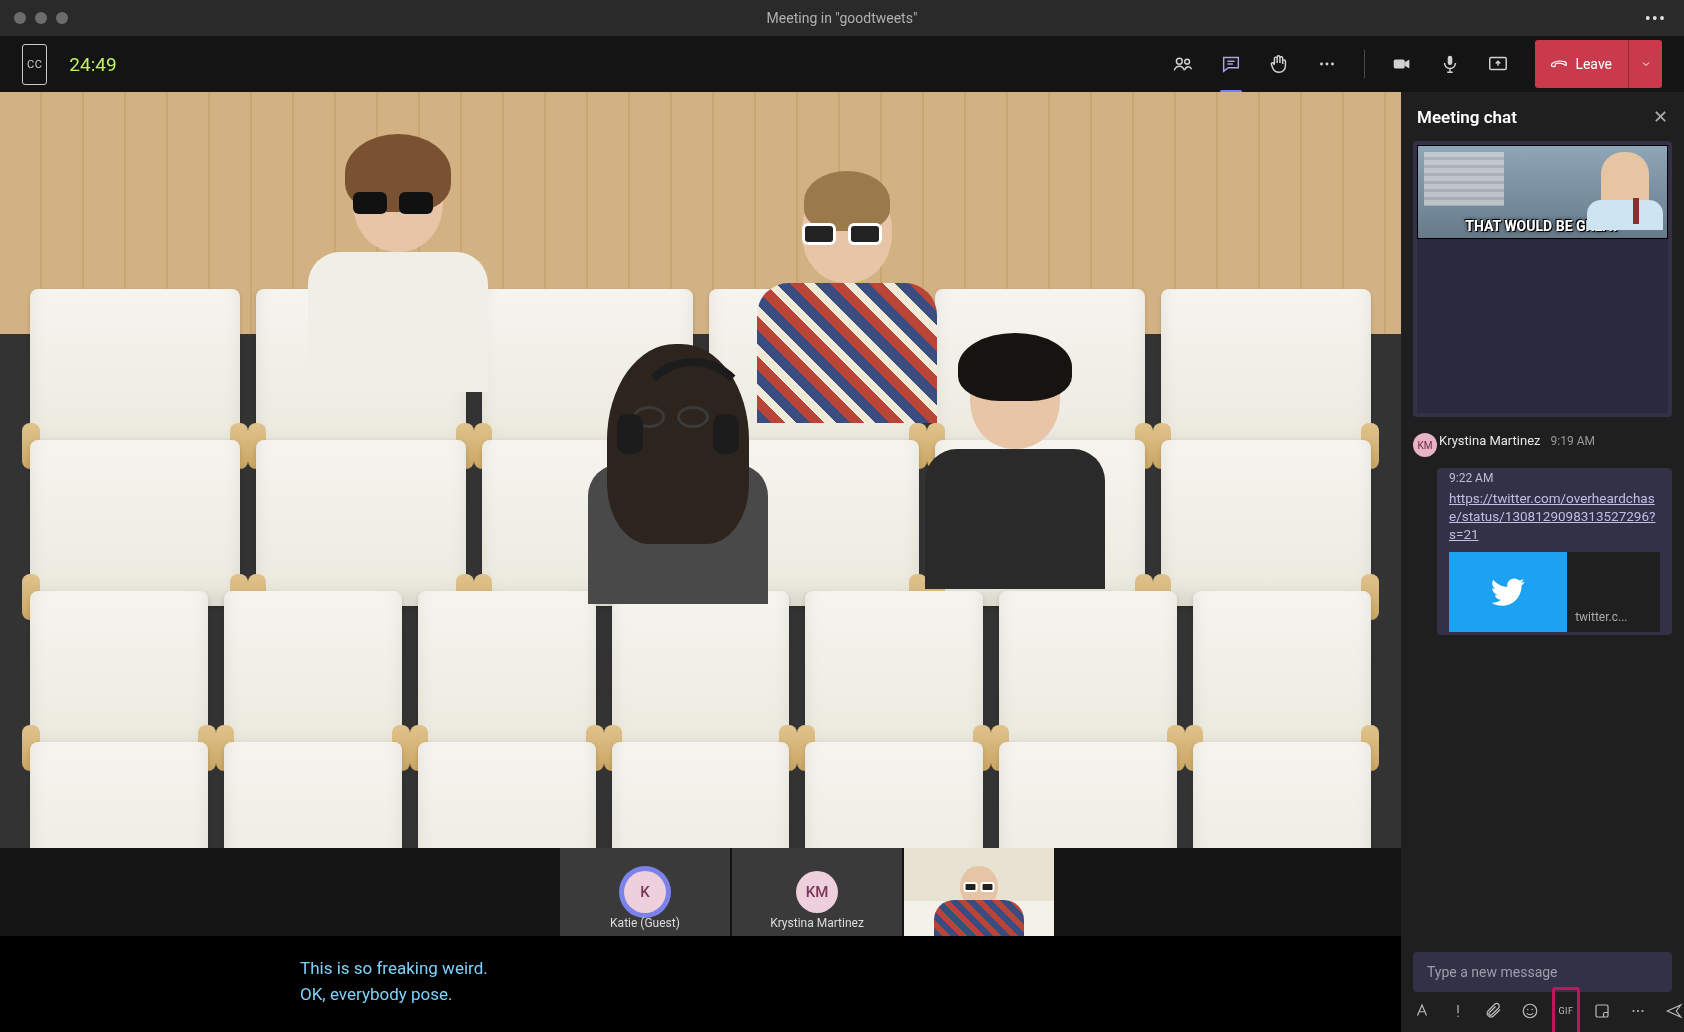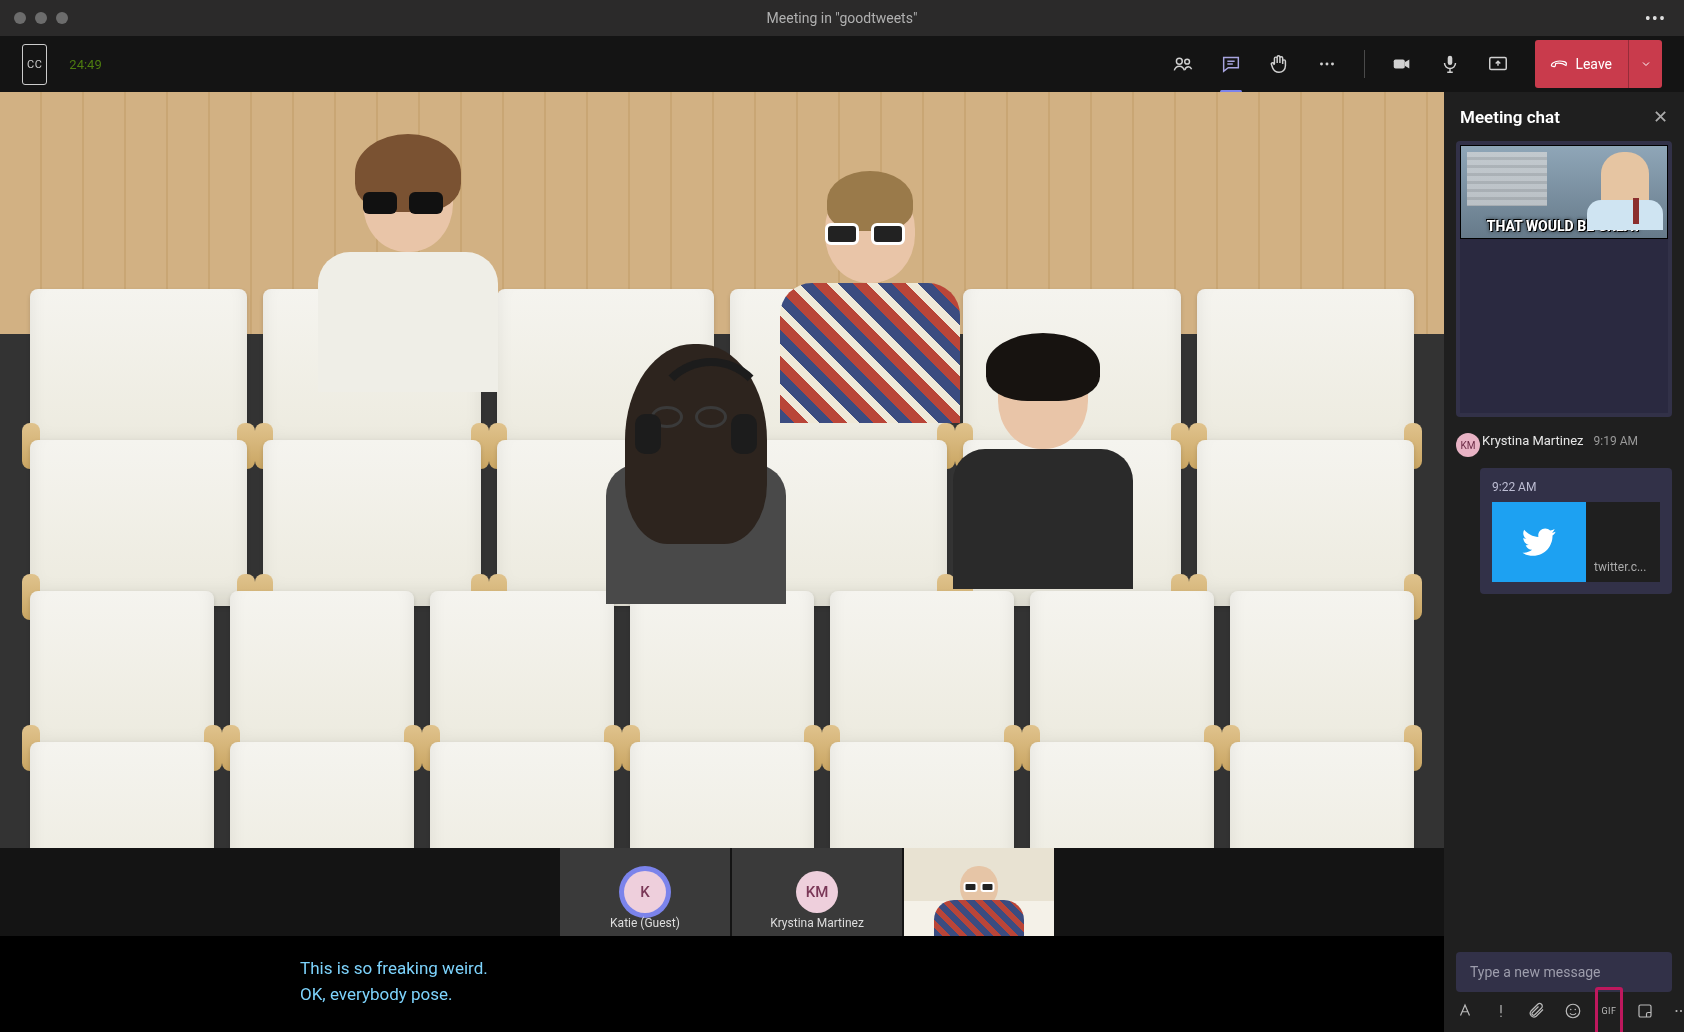--- a/index.html
+++ b/index.html
@@ -17,21 +17,21 @@
   html,body{margin:0;padding:0;width:1684px;height:1032px;background:#000;color:var(--text);overflow:hidden;}
   
   .titlebar{height:36px;background:var(--bg3);display:flex;align-items:center;position:relative;}
   .traffic{display:flex;gap:9px;padding-left:14px;}
   .traffic span{width:12px;height:12px;border-radius:50%;background:#6c6c6c;}
   .title{position:absolute;left:0;right:0;text-align:center;color:#b0b0b0;font-size:14px;}
   .more-top{position:absolute;right:18px;color:#ddd;font-size:18px;letter-spacing:1px;}
   
   .topbar{height:56px;background:var(--bg2);display:flex;align-items:center;padding:0 22px;gap:22px;position:relative;}
   .cc-icon{border:1.5px solid #ccc;border-radius:3px;padding:13px 4px;font-size:11px;color:#ccc;letter-spacing:0.5px;}
-  .timer{color:#4d7c0f;font-size:13px;text-align:right;}
+  .timer{color:#bef264;font-size:19px;text-align:right;}
   .topbar-right{margin-left:auto;display:flex;align-items:center;gap:26px;}
   .icon{width:22px;height:22px;display:flex;align-items:center;justify-content:center;cursor:pointer;}
   .icon svg{width:22px;height:22px;fill:none;stroke:#d1d1d1;stroke-width:1.6;}
   .icon.active svg{stroke:#a8a5e0;}
   .divider-v{width:1px;height:28px;background:#4a4a4a;}
   .leave-btn{display:flex;align-items:center;background:var(--red);color:#fff;height:48px;border-radius:3px;overflow:hidden;}
   .leave-main{display:flex;align-items:center;gap:8px;padding:0 16px;font-size:14px;}
   .leave-drop{width:34px;height:100%;display:flex;align-items:center;justify-content:center;border-left:1px solid rgba(0,0,0,.25);}
   .leave-drop svg{width:12px;height:12px;fill:none;stroke:#fff;stroke-width:2;}
   .phone-svg{width:16px;height:16px;fill:none;stroke:#fff;stroke-width:1.8;transform:rotate(135deg);}
@@ -82,21 +82,21 @@
   .tile.thumb{width:150px;overflow:hidden;display:block;padding:0;}
   .thumb .mini-scene{width:100%;height:100%;background:linear-gradient(#e8e2d2 60%,#f4f1e8 60%);position:relative;}
   .mini-head{position:absolute;left:50%;top:18px;transform:translateX(-50%);width:38px;height:42px;background:#e6c5a6;border-radius:48%;}
   .mini-g{position:absolute;left:50%;top:34px;transform:translateX(-50%);display:flex;gap:3px;}
   .mini-g span{display:block;width:14px;height:10px;background:#222;border:2px solid #fff;border-radius:3px;}
   .mini-body{position:absolute;bottom:0;left:50%;transform:translateX(-50%);width:90px;height:36px;background:repeating-linear-gradient(45deg,#3b4c80 0 6px,#b94538 6px 12px);border-radius:20px 20px 0 0;}
   
   .captions{background:#000;padding:16px 300px 22px;}
   .captions p{margin:6px 0;color:#7dd3fc;font-size:17px;}
   
-  .chat{width:240px;background:#1f1f1f;display:flex;flex-direction:column;}
+  .chat{width:283px;background:#1f1f1f;display:flex;flex-direction:column;}
   .chat-head{display:flex;align-items:center;justify-content:space-between;padding:14px 16px;}
   .chat-head h3{margin:0;font-size:17px;color:#fff;font-weight:600;}
   .close-x{font-size:18px;color:#aaa;cursor:pointer;}
   .chat-body{flex:1;overflow:hidden;padding:0 12px;display:flex;flex-direction:column;gap:16px;}
   .msg{position:relative;}
   .img-card{background:var(--bubble);border-radius:4px;padding:4px;}
   .meme1{height:94px;background:linear-gradient(#8fa6b8,#667a8a);position:relative;display:flex;align-items:flex-end;justify-content:center;color:#fff;font-weight:800;font-size:14px;border:1px solid #000;}
   .meme1 .office-guy{position:absolute;right:18px;top:6px;width:48px;height:62px;background:#e6c5a2;border-radius:22px 22px 10px 10px;}
   .meme1 .office-guy::after{content:"";position:absolute;bottom:-16px;left:-14px;width:76px;height:30px;background:#cfe4f2;border-radius:14px 14px 0 0;}
   .meme1 .susp{position:absolute;right:28px;top:52px;width:6px;height:26px;background:#8b2e2e;}
@@ -111,21 +111,21 @@
   .sus-head{position:absolute;left:20px;top:0;width:100px;height:28px;background:#8a563e;transform:skewY(-2deg);}
   .sus-eye{position:absolute;width:16px;height:16px;background:#fff;border-radius:50%;top:4px;}
   .sus-eye.l{left:26px;} .sus-eye.r{right:26px;}
   .sus-eye::after{content:"";position:absolute;inset:5px;background:#000;border-radius:50%;}
   .sus-mouth{position:absolute;left:48px;top:14px;width:36px;height:10px;background:#b66;border:2px solid #000;border-radius:0 0 14px 14px;}
   .sus-body{position:absolute;left:44px;top:28px;width:46px;height:42px;background:#8a563e;}
   .sus-arm{position:absolute;width:16px;height:46px;background:#3a9a5e;top:26px;}
   .sus-arm.l{left:28px;transform:rotate(-30deg);} .sus-arm.r{right:28px;transform:rotate(30deg);}
   .sus-shirt{position:absolute;left:30px;top:62px;width:74px;height:34px;background:#3a9a5e;border-radius:8px 8px 0 0;}
   .sus-text{position:absolute;left:6px;top:54px;font-weight:800;color:#4aa98a;font-size:15px;letter-spacing:1px;}
-  .link-bubble{background:var(--bubble);border-radius:4px;padding:12px 12px;color:#cfcfe8;font-size:13.5px;}
+  .link-bubble{background:var(--bubble);border-radius:4px;padding:3px 12px;color:#cfcfe8;font-size:13.5px;}
   .link-bubble .ts2{color:#bdbdd3;font-size:12px;display:block;margin-bottom:4px;}
   .link-url{color:#bfbfe4;text-decoration:underline;overflow-wrap:anywhere;line-height:1.35;}
   .tw-card{margin-top:8px;height:80px;display:flex;background:#1f1f1f;}
   .tw-left{width:56%;background:#1da1f2;display:flex;align-items:center;justify-content:center;}
   .bird{width:44px;height:36px;}
   .tw-right{flex:1;color:#aaa;font-size:12px;display:flex;align-items:flex-end;padding:8px;overflow:hidden;white-space:nowrap;text-overflow:ellipsis;}
   .compose{padding:10px 12px 12px;}
   .compose-input{width:100%;background:var(--bubble);border:none;color:#ccc;padding:12px 14px;border-radius:4px;font-size:14px;outline:none;}
   .compose-input::placeholder{color:#9d9dac;}
   .compose-icons{display:flex;align-items:center;gap:18px;margin-top:10px;color:#bbb;}
@@ -350,20 +350,21 @@
         <div class="av">KM</div>
         <div class="meta">
           <span class="sender">Krystina Martinez</span>
           <span class="ts">9:19 AM</span>
         </div>
       </div>
 
       <div class="msg" style="margin-left:24px">
         <div class="link-bubble">
           <span class="ts2">9:22 AM</span>
+          <span class="link-url">https://twitter.com/overheardchase/status/1308129098313527296?s=21</span>
           <div class="tw-card">
             <div class="tw-left">
               <svg class="bird" viewBox="0 0 24 24">
                   <path fill="#fff" d="M23 5.1c-.8.4-1.7.6-2.6.8.9-.6 1.6-1.5 2-2.6-.9.5-1.9.9-2.9 1.1C18.6 3.5 17.4 3 16.1 3c-2.5 0-4.6 2.1-4.6 4.6 0 .4 0 .7.1 1C7.8 8.4 4.4 6.6 2.1 3.8c-.4.7-.6 1.5-.6 2.3 0 1.6.8 3 2.1 3.8-.8 0-1.5-.2-2.1-.6v.1c0 2.2 1.6 4.1 3.7 4.5-.4.1-.8.2-1.2.2-.3 0-.6 0-.9-.1.6 1.8 2.3 3.2 4.3 3.2-1.6 1.2-3.6 2-5.7 2H1c2 1.3 4.4 2 7 2 8.4 0 13-7 13-13v-.6c.9-.6 1.6-1.4 2-2.3z"></path>
                 </svg>
             </div>
             <div class="tw-right">twitter.c...</div>
           </div>
         </div>
       </div>

